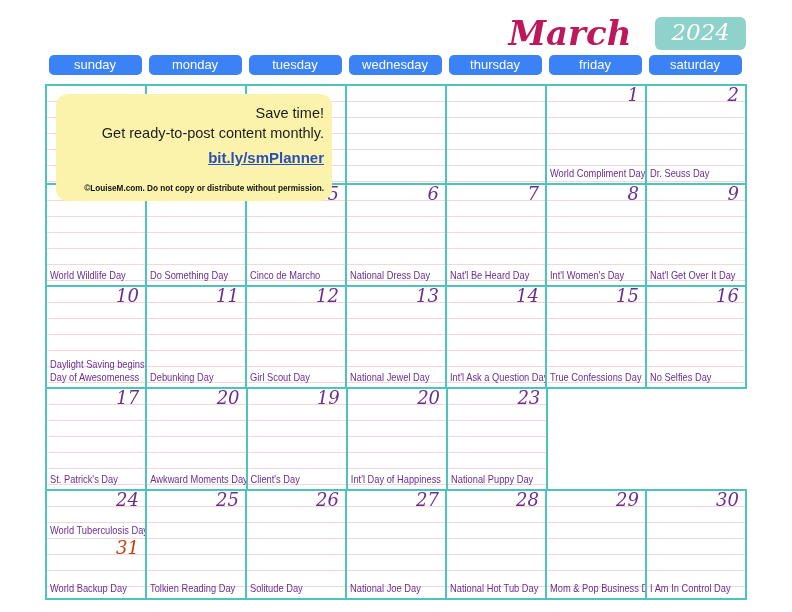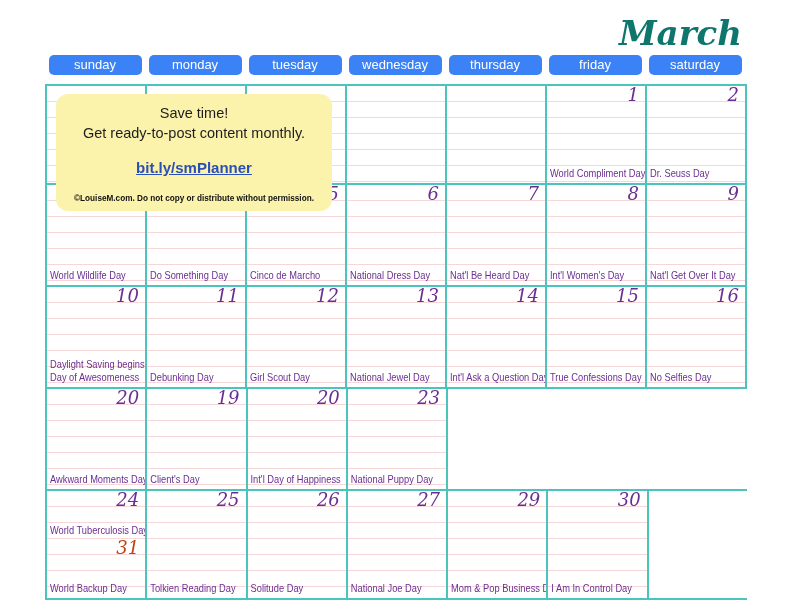--- a/index.html
+++ b/index.html
@@ -15,24 +15,24 @@
   .title-row{
     position:absolute;
     left:0;top:14px;width:792px;height:38px;
     display:flex;justify-content:flex-end;align-items:center;
     padding-right:46px;box-sizing:border-box;
   }
   .month-name{
     font-family:"DejaVu Serif", serif;
     font-style:italic;font-weight:bold;
     font-size:34px;
-    color:#0f766e;
+    color:#be185d;
     letter-spacing:0px;
     line-height:34px;
-    margin-right:4px;
+    margin-right:24px;
   }
   .year-badge{
     background:#8ed2cb;
     border-radius:6px;
     color:#ffffff;
     font-family:"DejaVu Serif", serif;
     font-style:italic;
     font-size:23px;
     line-height:23px;
     padding:4px 16px 6px 16px;
@@ -164,40 +164,41 @@
   }
 
   
   .promo{
     position:absolute;
     left:56px;top:94px;
     width:276px;
     padding:9px 8px 7px 8px;
     background:#fbf3ab;
     border-radius:12px;
-    text-align:center;
+    text-align:right;
     z-index:10;
     box-sizing:border-box;
   }
   .promo-l1{font-size:14.5px;color:#1d1d1d;line-height:20px;}
   .promo-l2{font-size:14.5px;color:#1d1d1d;line-height:20px;}
   .promo-link{
     font-size:15px;color:#2b4fb8;font-weight:bold;
-    text-decoration:underline;line-height:21px;display:block;margin-top:14px;
+    text-decoration:underline;line-height:21px;display:block;margin-top:4px;
   }
   .promo-copy{
     font-size:8.2px;color:#111111;font-weight:bold;
     margin-top:15px;line-height:11px;
   }
 </style>
 </head>
 <body>
 
 <div class="title-row">
   <span class="month-name">March</span>
+  <span class="year-badge">2024</span>
 </div>
 
 <div class="dow-row">
   <div class="dow-cell">
       <div class="dow-pill">sunday</div>
     </div>
   <div class="dow-cell">
       <div class="dow-pill">monday</div>
     </div>
   <div class="dow-cell">
@@ -328,20 +329,25 @@
         <span class="event">True Confessions Day</span>
       </div>
     <div class="day">
         <div class="rules"></div>
         <span class="daynum">16</span>
         <span class="event">No Selfies Day</span>
       </div>
   </div>
 
   <div class="week week-4">
+    <div class="day">
+        <div class="rules"></div>
+        <span class="daynum">17</span>
+        <span class="event">St. Patrick's Day</span>
+      </div>
     <div class="day">
         <div class="rules"></div>
         <span class="daynum">20</span>
         <span class="event">Awkward Moments Day</span>
       </div>
     <div class="day">
         <div class="rules"></div>
         <span class="daynum">19</span>
         <span class="event">Client's Day</span>
       </div>
@@ -372,20 +378,25 @@
       </div>
     <div class="day">
         <div class="rules"></div>
         <span class="daynum">26</span>
         <span class="event">Solitude Day</span>
       </div>
     <div class="day">
         <div class="rules"></div>
         <span class="daynum">27</span>
         <span class="event">National Joe Day</span>
+      </div>
+    <div class="day">
+        <div class="rules"></div>
+        <span class="daynum">28</span>
+        <span class="event">National Hot Tub Day</span>
       </div>
     <div class="day">
         <div class="rules"></div>
         <span class="daynum">29</span>
         <span class="event">Mom &amp; Pop Business Day</span>
       </div>
     <div class="day">
         <div class="rules"></div>
         <span class="daynum">30</span>
         <span class="event">I Am In Control Day</span>

